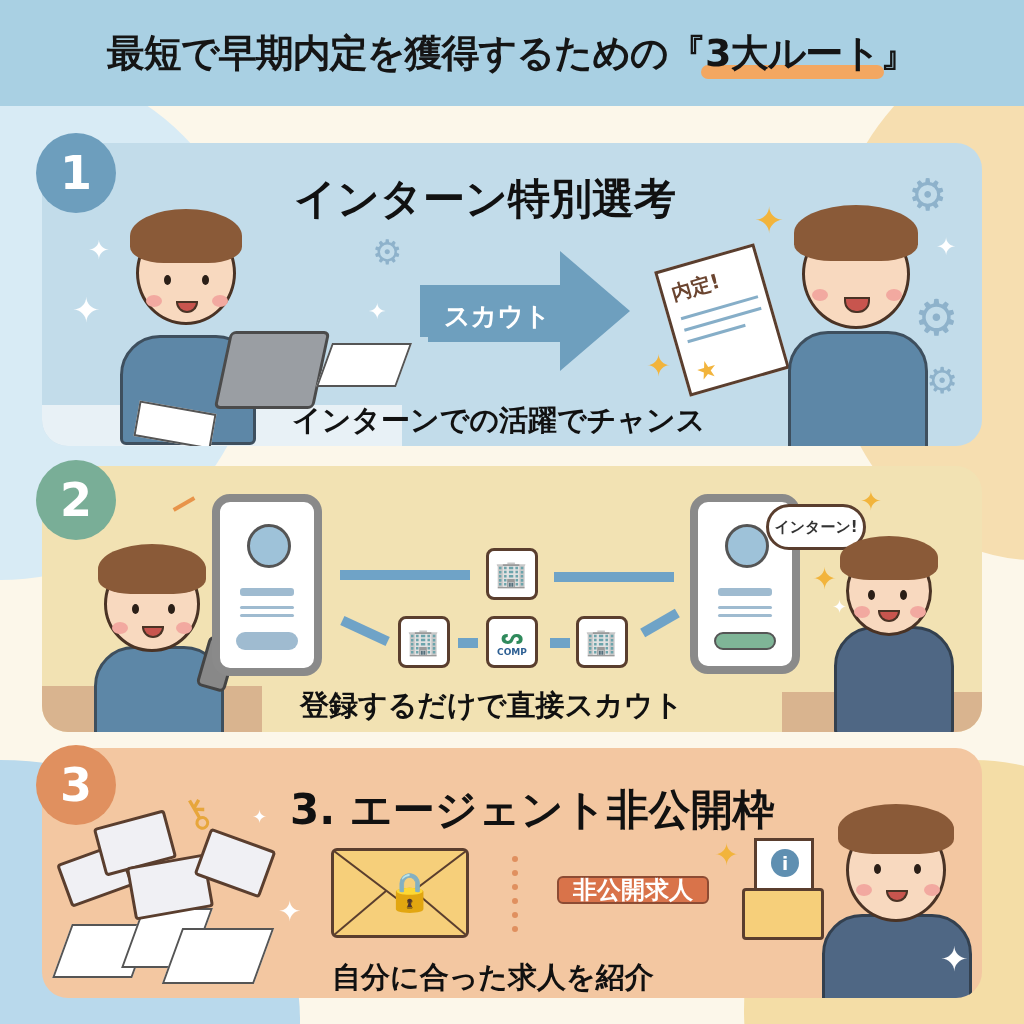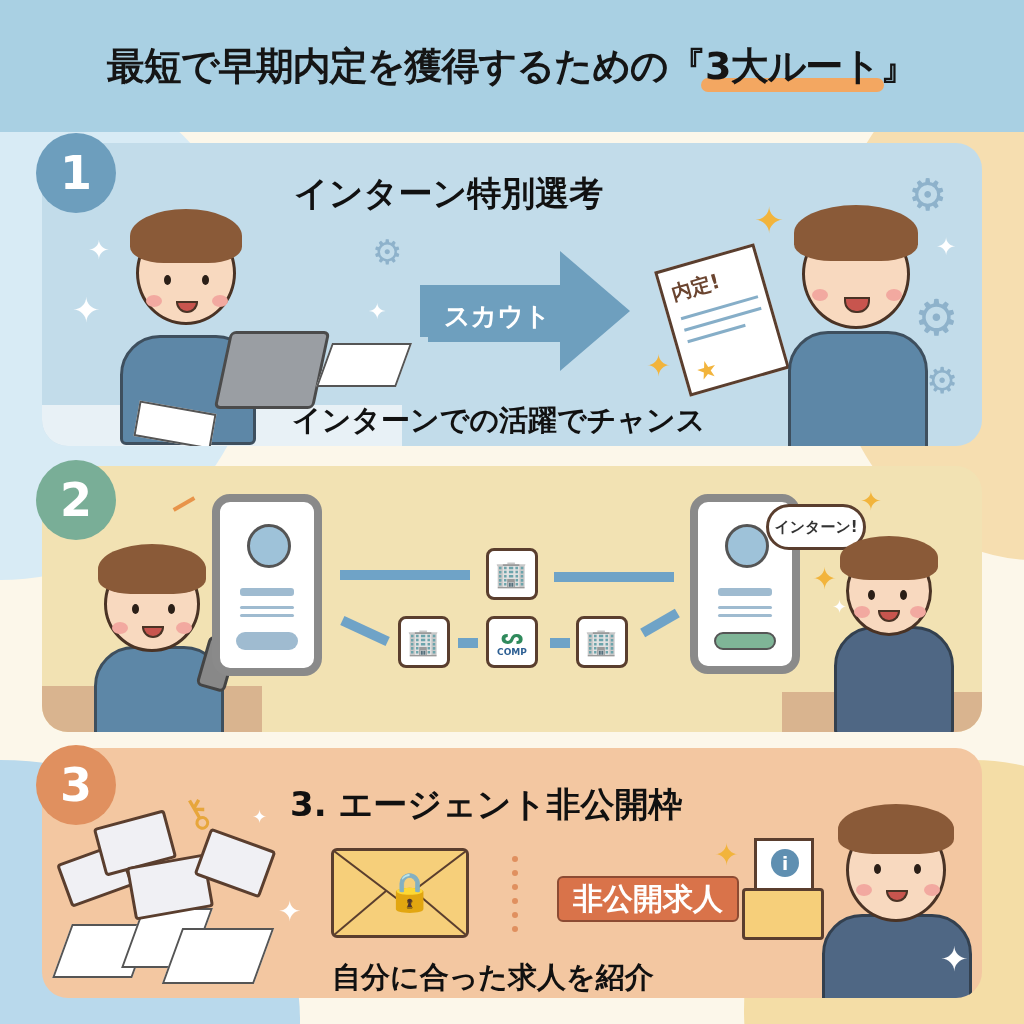--- a/index.html
+++ b/index.html
@@ -9,21 +9,21 @@
     font-family: "DejaVu Sans", "Liberation Sans", sans-serif;
     background: #fcf7ea;
   }
   .bg-blob { position: absolute; border-radius: 50%; }
   .blob-left { left: -260px; top: 60px; width: 520px; height: 520px; background: #d8ebf5; }
   .blob-left2 { left: -300px; top: 760px; width: 600px; height: 520px; background: #b9d9ec; }
   .blob-right { right: -220px; top: 40px; width: 420px; height: 520px; background: #f6deb0; }
   .blob-right2 { right: -180px; top: 760px; width: 460px; height: 500px; background: #f4dda6; }
 
   .header {
-    position: absolute; left: 0; top: 0; width: 1024px; height: 132px;
+    position: absolute; left: 0; top: 0; width: 1024px; height: 106px;
     background: #a9d0e3;
     display: flex; align-items: center; justify-content: center;
   }
   .title {
     font-size: 38px; font-weight: bold; color: #151515; letter-spacing: -1px;
     position: relative; white-space: nowrap;
   }
   .title .hl { position: relative; z-index: 1; }
   .title .hl::after {
     content: ""; position: absolute; left: -4px; right: -4px; bottom: -4px; height: 14px;
@@ -41,21 +41,21 @@
   .badge {
     position: absolute; width: 80px; height: 80px; border-radius: 50%;
     color: #fff; font-weight: bold; font-size: 46px;
     display: flex; align-items: center; justify-content: center; z-index: 5;
   }
   .b1 { left: 36px; top: 133px; background: #6d9ebd; }
   .b2 { left: 36px; top: 460px; background: #79ae97; }
   .b3 { left: 36px; top: 745px; background: #e0905f; }
 
   .heading {
-    position: absolute; font-weight: bold; color: #111; font-size: 34px; white-space: nowrap;
+    position: absolute; font-weight: bold; color: #111; font-size: 42px; white-space: nowrap;
   }
   .sub {
     position: absolute; font-weight: bold; color: #111; font-size: 29px; white-space: nowrap;
   }
 
   
   .arrow1 { position: absolute; left: 378px; top: 108px; width: 210px; height: 120px; }
   .arrow1-label {
     position: absolute; left: 386px; top: 147px; height: 52px; padding: 0 16px;
     background: #6e9fbe; color: #fff; font-size: 26px; font-weight: bold;
@@ -110,22 +110,22 @@
     position: absolute; background: #f0f0f4; border: 3px solid #5a3e2e; border-radius: 4px;
   }
   .lock-env {
     position: absolute; left: 289px; top: 100px; width: 138px; height: 90px;
     background: #f6cf7a; border: 3px solid #5a3e2e; border-radius: 6px;
   }
   .lock-env .lock { position: absolute; left: 52px; top: 22px; font-size: 38px; line-height: 1; }
   .dots { position: absolute; left: 470px; top: 108px; width: 6px; }
   .dots span { display: block; width: 6px; height: 6px; border-radius: 50%; background: #e0905f; margin-bottom: 8px; }
   .tag {
-    position: absolute; left: 515px; top: 128px; height: 46px; padding: 0 14px;
-    background: #d9734a; color: #fff; font-size: 30px; font-weight: bold;
+    position: absolute; left: 515px; top: 128px; height: 28px; padding: 0 14px;
+    background: #d9734a; color: #fff; font-size: 24px; font-weight: bold;
     border: 2px solid #8c4b33; border-radius: 6px;
     display: flex; align-items: center;
   }
   .info-env {
     position: absolute; left: 700px; top: 118px; width: 82px; height: 72px;
     background: #f6cf7a; border: 3px solid #5a3e2e; border-radius: 4px;
   }
   .info-doc {
     position: absolute; left: 712px; top: 90px; width: 60px; height: 64px;
     background: #fff; border: 3px solid #5a3e2e;
@@ -260,20 +260,21 @@
     <div class="suit" style="left:10px; top:90px; width:120px; height:110px;"></div>
     <div class="head" style="left:22px; top:10px; width:86px; height:90px;"></div>
     <div class="hair" style="left:16px; top:0; width:98px; height:44px;"></div>
     <div class="eye" style="left:44px; top:54px;"></div>
     <div class="eye" style="left:76px; top:54px;"></div>
     <div class="cheek" style="left:30px; top:70px;"></div>
     <div class="cheek" style="left:86px; top:70px;"></div>
     <div class="mouth" style="left:54px; top:74px;"></div>
   </div>
 
+  <div class="sub" style="left:258px; top:220px;">登録するだけで直接スカウト</div>
 </div>
 <div class="badge b2">2</div>
 
 <div class="panel p3">
   <div class="heading" style="left:248px; top:34px;">3. エージェント非公開枠</div>
 
   <span class="key">⚷</span>
   <div class="paperstack" style="left:20px; top:176px; width:80px; height:54px; transform:skewX(-20deg);"></div>
   <div class="paperstack" style="left:90px; top:160px; width:70px; height:60px; transform:skewX(-20deg);"></div>
   <div class="paperstack" style="left:130px; top:180px; width:92px; height:56px; transform:skewX(-20deg);"></div>

